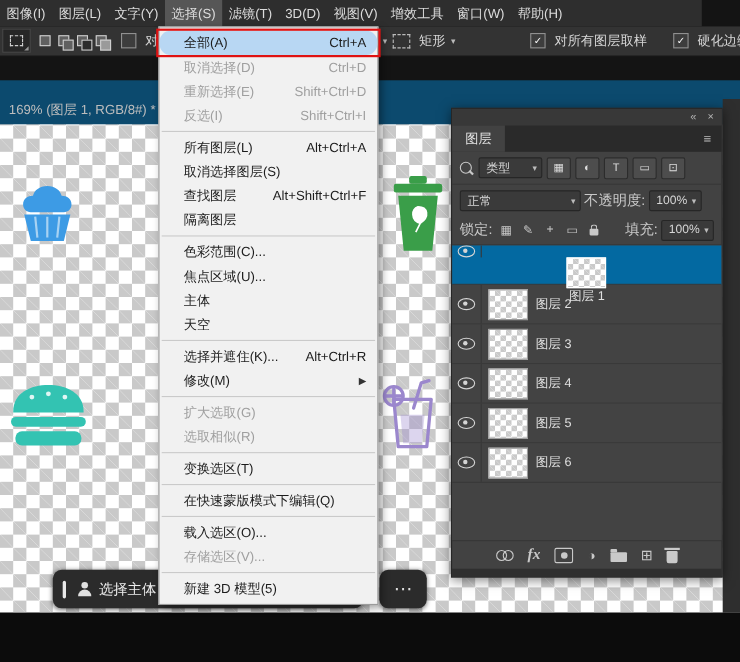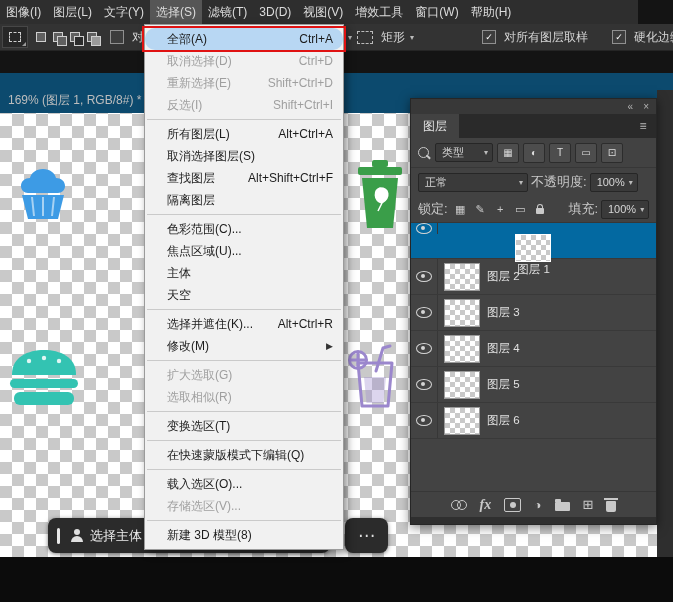--- a/index.html
+++ b/index.html
@@ -296,21 +296,21 @@
   </div>
   <div class="msep"></div>
   <div class="mi">
     <span>载入选区(O)...</span>
   </div>
   <div class="mi disabled">
     <span>存储选区(V)...</span>
   </div>
   <div class="msep"></div>
   <div class="mi">
-    <span>新建 3D 模型(8)</span>
+    <span>新建 3D 模型(5)</span>
   </div>
 </div>
 
 <div class="panel">
   <div class="p-head">
     <span>«</span>
     <span>×</span>
   </div>
   <div class="p-tabs">
     <span class="p-tab">图层</span>

